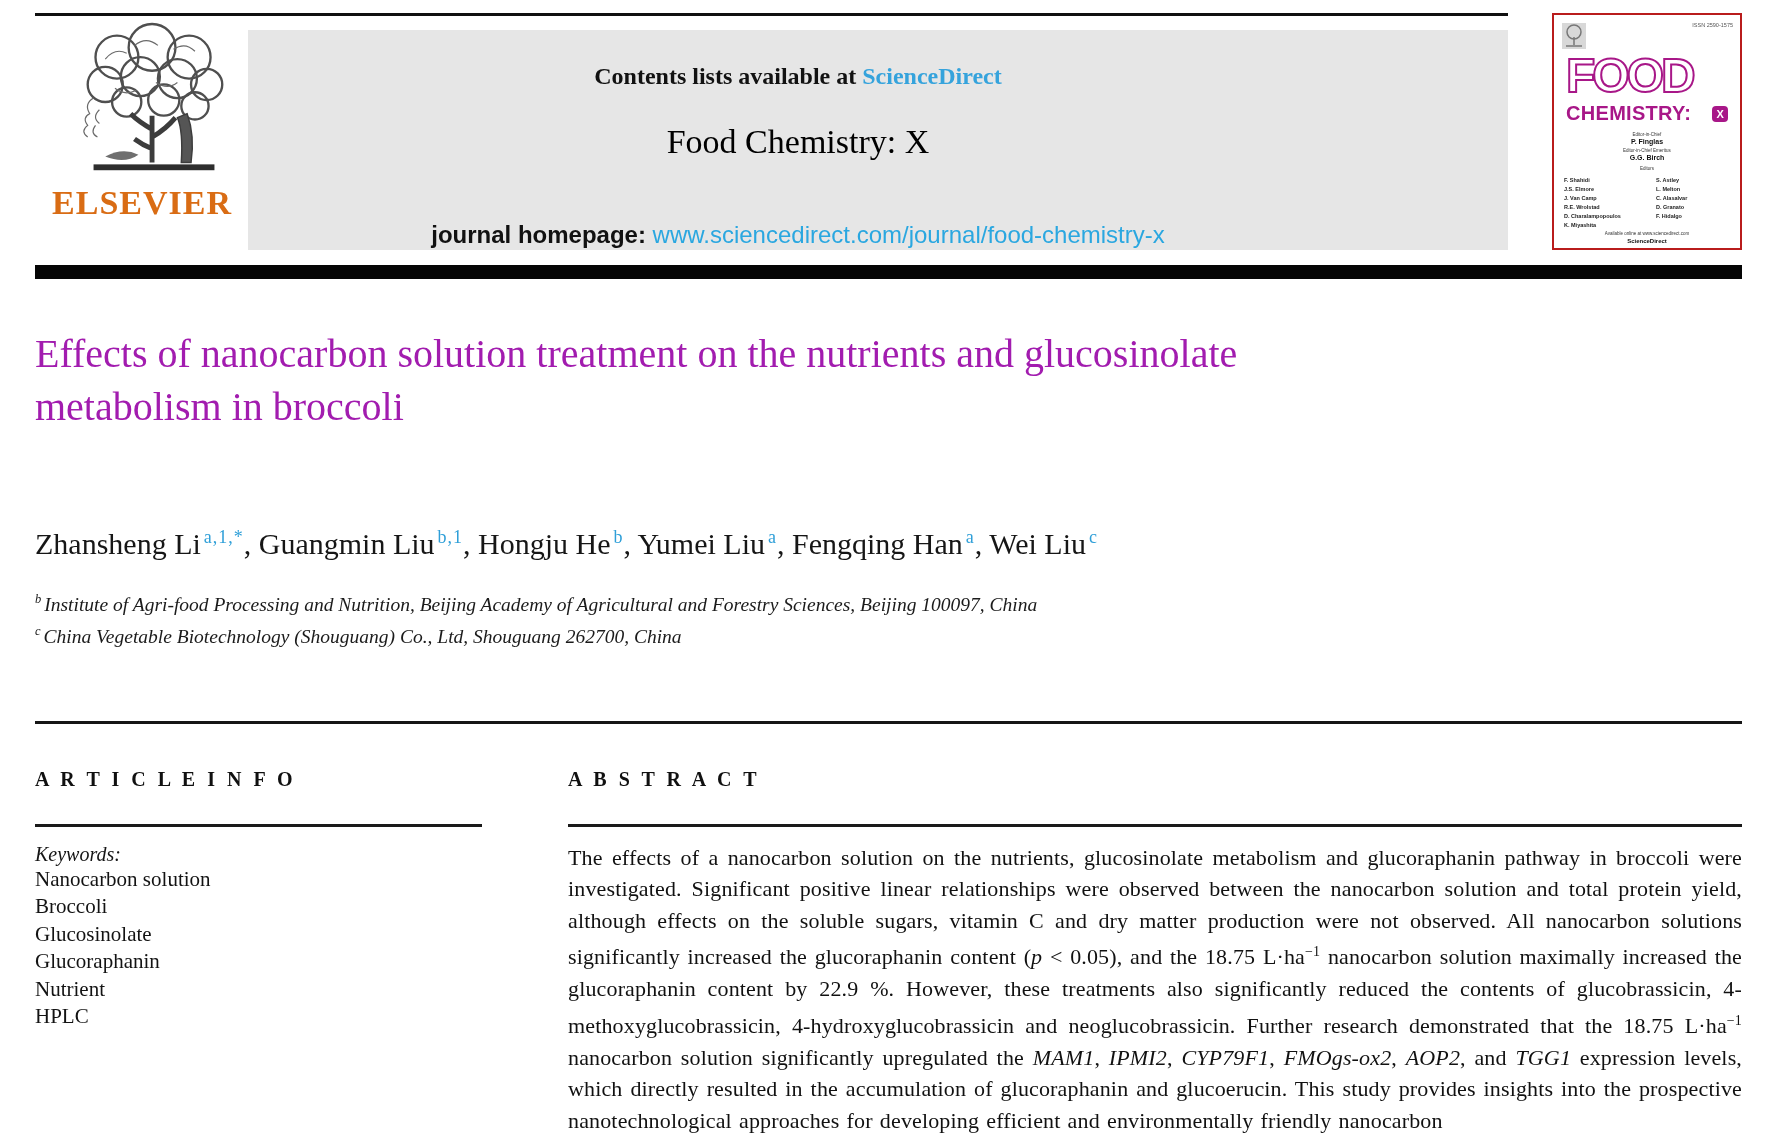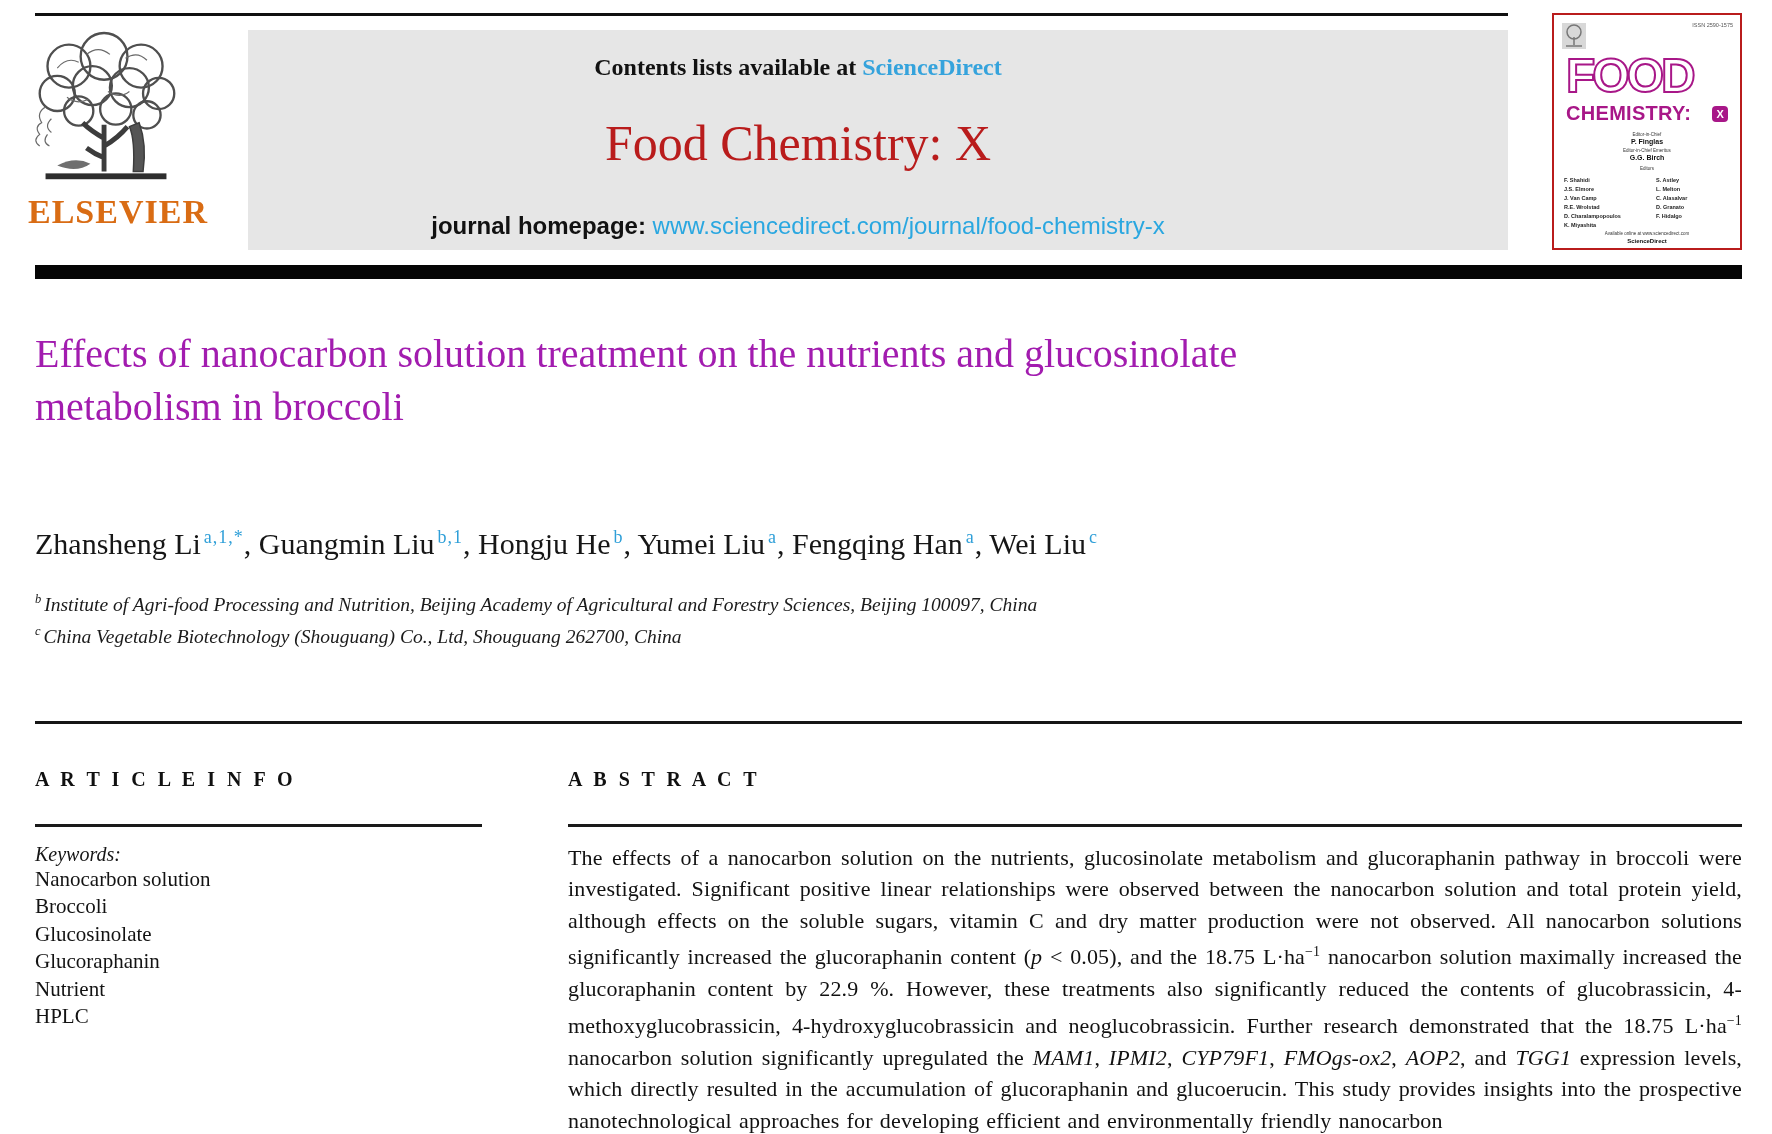--- a/index.html
+++ b/index.html
@@ -10,33 +10,33 @@
     overflow:hidden;
     font-family:"Liberation Serif",serif;
     color:#141414;
   }
   .abs{position:absolute;}
 
   
   #top-rule{left:35px;top:13px;width:1473px;height:3px;background:#101010;}
 
   
-  #publisher{left:28px;top:29px;width:204px;text-align:left;}
+  #publisher{left:28px;top:20px;width:204px;text-align:right;}
   #publisher-name{
     font-family:"Liberation Serif",serif;
     font-size:34px;font-weight:600;letter-spacing:1px;
     color:#d96c14;line-height:34px;margin-top:0px;
   }
 
   
   #banner{left:248px;top:30px;width:1260px;height:220px;background:#e6e6e6;}
-  #banner-inner{position:absolute;left:0;top:8px;width:1100px;height:272px;text-align:center;}
+  #banner-inner{position:absolute;left:0;top:17px;width:1100px;height:272px;text-align:center;}
   #contents-line{position:absolute;top:16px;width:100%;font-size:24px;font-weight:600;color:#121212;}
   #sciencedirect-link{color:#35a3dc;text-decoration:none;}
-  #journal-title{position:absolute;top:76px;width:100%;font-size:50px;font-weight:500;color:#b91c1c;}
+  #journal-title{position:absolute;top:76px;width:100%;font-size:34px;font-weight:500;color:#000000;}
   #homepage-line{position:absolute;top:174px;width:100%;font-family:"Liberation Sans",sans-serif;font-size:24px;font-weight:700;color:#111;}
   #homepage-url{color:#2aa7e0;font-weight:500;text-decoration:none;}
 
   
   #cover{left:1552px;top:13px;width:190px;height:237px;background:#fff;border:2px solid #b91c1c;box-sizing:border-box;}
   #cover-minilogo{left:8px;top:8px;}
   #cover-issn{right:7px;top:7px;font-family:"Liberation Sans",sans-serif;font-size:5.5px;color:#555;}
   #cover-food{left:12px;top:36px;}
   #cover-chem-row{left:12px;top:87px;font-family:"Liberation Sans",sans-serif;font-size:20px;font-weight:800;color:#a81788;letter-spacing:0.3px;display:flex;align-items:center;gap:21px;}
   #cover-x-box{display:inline-block;width:16px;height:16px;background:#a81788;border-radius:4px;color:#fff;font-size:11px;font-weight:800;text-align:center;line-height:16px;}

